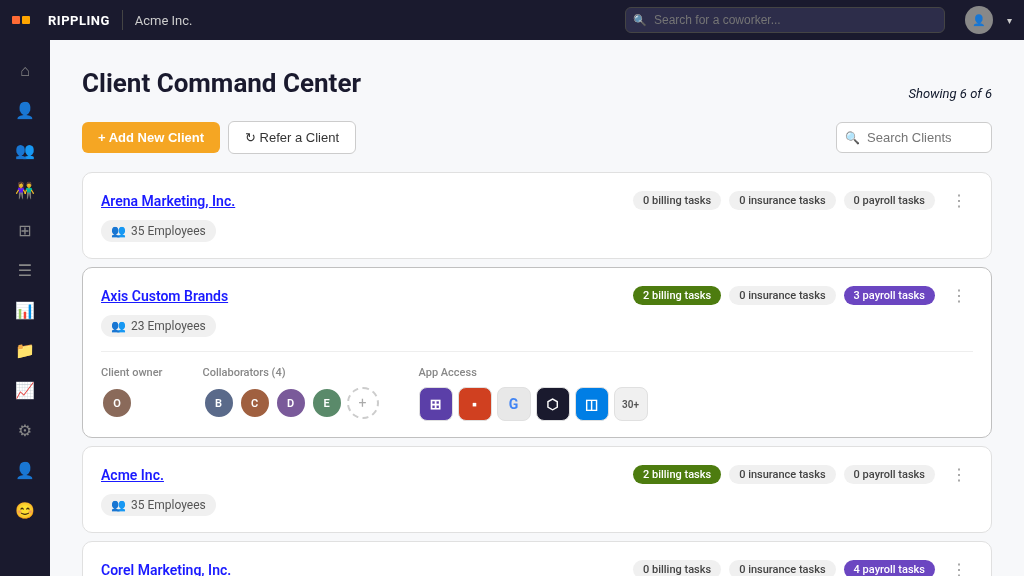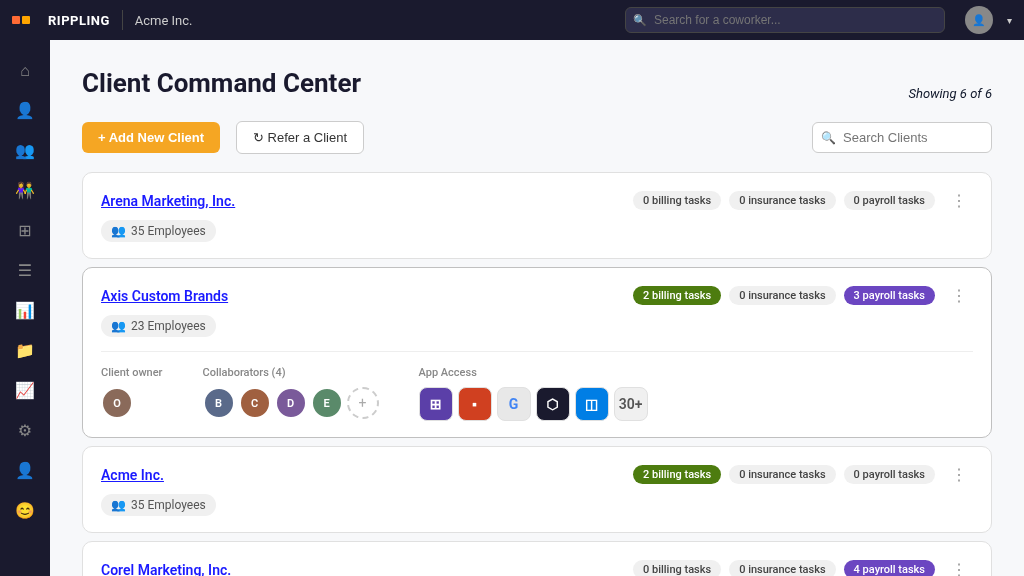--- a/index.html
+++ b/index.html
@@ -136,21 +136,21 @@
     .showing-count {
       font-size: 13px;
       color: #0f172a;
       margin-top: 18px;
       font-style: italic;
     }
 
     .toolbar {
       display: flex;
       align-items: center;
-      gap: 16px;
+      gap: 8px;
       margin-bottom: 18px;
     }
     .btn-add {
       background: #f5a623;
       color: white;
       border: none;
       border-radius: 6px;
       padding: 8px 16px;
       font-size: 13px;
       font-weight: 600;
@@ -176,21 +176,21 @@
       margin-left: auto;
       position: relative;
     }
     .search-clients input {
       border: 1.5px solid #ccc;
       border-radius: 6px;
       padding: 7px 12px 7px 30px;
       font-size: 13px;
       color: #c2410c;
       outline: none;
-      width: 180px;
+      width: 156px;
       background: white;
     }
     .search-clients-icon {
       position: absolute;
       left: 9px;
       top: 50%;
       transform: translateY(-50%);
       color: #999;
       font-size: 12px;
     }
@@ -317,21 +317,21 @@
       display: flex;
       align-items: center;
       justify-content: center;
       font-size: 14px;
       font-weight: 700;
       border: 1px solid #e0e0e0;
     }
     .app-icon-more {
       background: #f0f0f0;
       color: #555;
-      font-size: 14px;
+      font-size: 10px;
       font-weight: 600;
     }
   </style>
 </head>
 <body>
 
 <nav class="topnav">
   <div class="topnav-logo">
     <div class="topnav-logo-icon">
       <div class="logo-square"></div>

